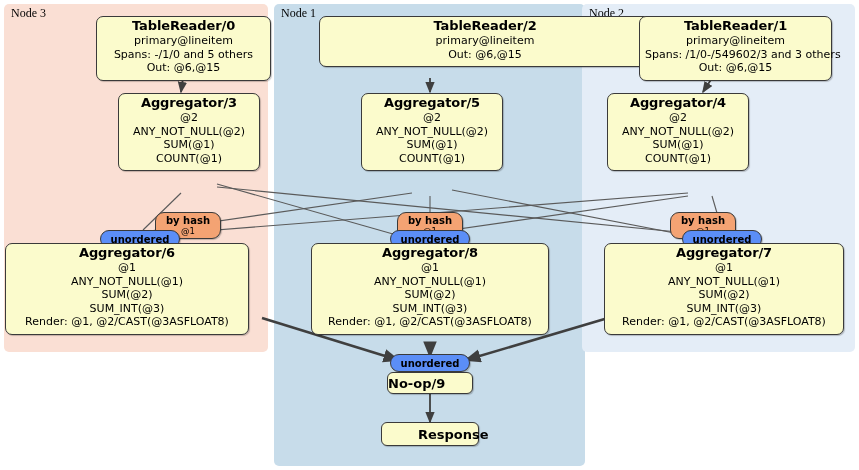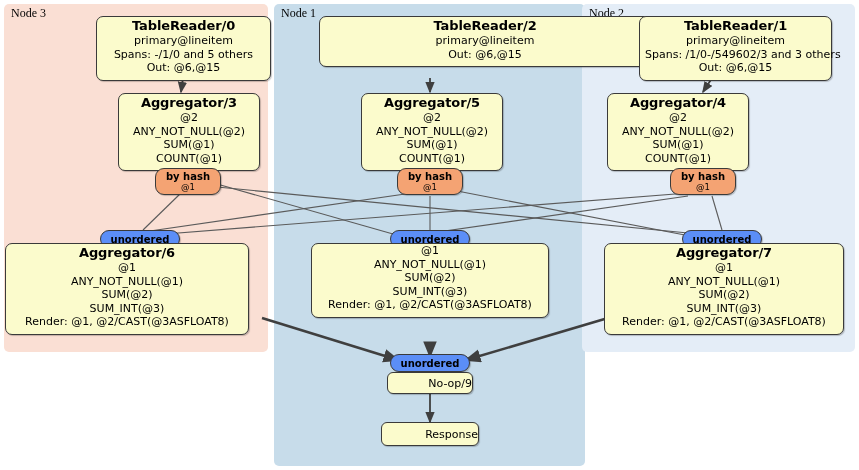--- a/index.html
+++ b/index.html
@@ -69,42 +69,43 @@
     font-size: 10px;
     font-weight: bold;
     color: #000;
     box-shadow: 1px 1px 1px rgba(0,0,0,0.22);
     font-family: "DejaVu Sans", "Liberation Sans", sans-serif;
   }
   .pill.hash {
     background: #f4a373;
     border-radius: 9px;
     padding-top: 2px;
+    margin-top: 44px;
   }
   .pill.hash .sub {
     display: block;
     font-weight: normal;
     font-size: 8.5px;
     line-height: 10px;
   }
   .pill.unordered {
     background: #5b8ef7;
     border-radius: 11px;
     line-height: 17px;
   }
   .small-node {
     position: absolute;
     box-sizing: border-box;
-    text-align: right;
+    text-align: left;
     border: 1px solid #3a3a3a;
     border-radius: 6px;
     background: #fbfbcc;
     box-shadow: 1px 1px 1px rgba(0,0,0,0.22);
-    font-weight: normal;
-    font-size: 11px;
+    font-weight: bold;
+    font-size: 13px;
     color: #000;
     font-family: "DejaVu Sans", "Liberation Sans", sans-serif;
   }
 </style>
 </head>
 <body>
 
 <div id="canvas">
 
   <div class="panel" style="left:4px; top:4px; width:264px; height:348px; background:#fadfd4;"></div>
@@ -242,20 +243,21 @@
   <div class="node" style="left:5px; top:243px; width:244px;">
     <span class="title">Aggregator/6</span>
     <span class="line">@1</span>
     <span class="line">ANY_NOT_NULL(@1)</span>
     <span class="line">SUM(@2)</span>
     <span class="line">SUM_INT(@3)</span>
     <span class="line">Render: @1, @2/CAST(@3ASFLOAT8)</span>
   </div>
 
   <div class="node" style="left:311px; top:243px; width:238px;">
+    <span class="title">Aggregator/8</span>
     <span class="line">@1</span>
     <span class="line">ANY_NOT_NULL(@1)</span>
     <span class="line">SUM(@2)</span>
     <span class="line">SUM_INT(@3)</span>
     <span class="line">Render: @1, @2/CAST(@3ASFLOAT8)</span>
   </div>
 
   <div class="node" style="left:604px; top:243px; width:240px;">
     <span class="title">Aggregator/7</span>
     <span class="line">@1</span>

